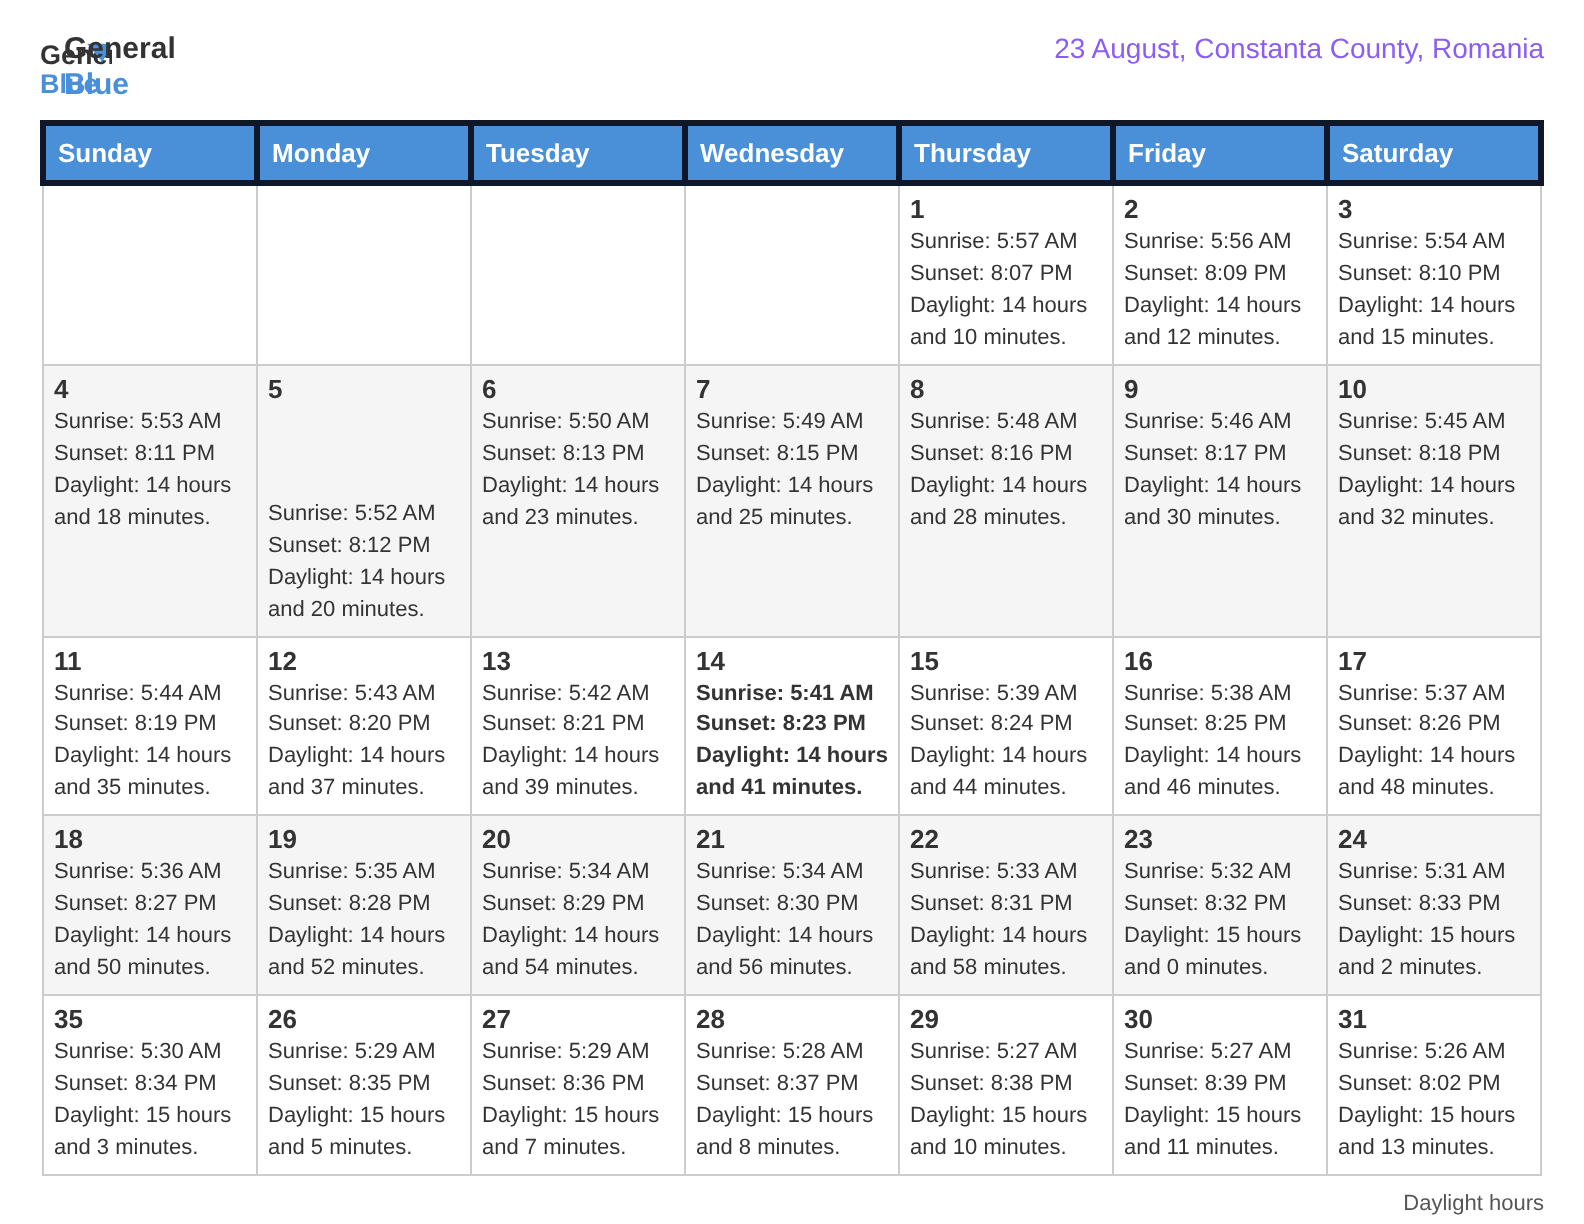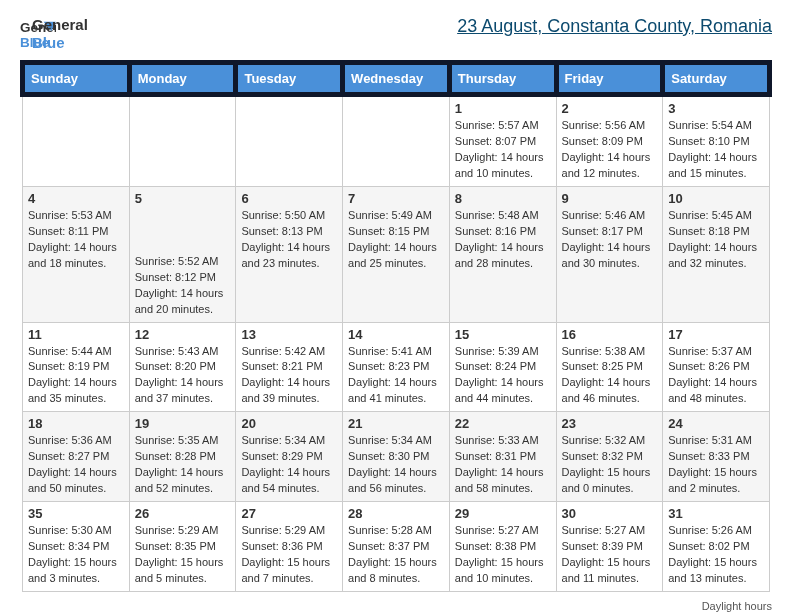--- a/index.html
+++ b/index.html
@@ -27,38 +27,37 @@
     }
     .title-block {
       text-align: right;
     }
     .main-title {
       font-size: 36px;
       font-weight: bold;
       color: #333;
     }
     .subtitle {
-      font-size: 18px;
-      color: #0c4a6e;
-      text-decoration: underline;
+      font-size: 14px;
+      color: #8b5cf6;
     }
     .calendar {
       width: 100%;
       border-collapse: collapse;
       border: 1px solid #aaa;
       font-size: 11.5px;
     }
     .calendar th {
       background: #4a90d9;
       color: #fff;
       text-align: left;
       padding: 6px 6px;
       font-size: 13px;
       font-weight: bold;
-      border: 5px solid #0f172a;
+      border: 3px solid #0f172a;
     }
     .calendar td {
       border: 1px solid #ccc;
       vertical-align: top;
       padding: 4px 5px;
       width: calc(100% / 7);
       min-height: 80px;
       background: #fff;
     }
     .calendar tr:nth-child(even) td {
@@ -214,21 +213,21 @@
         </td>
         <td>
           <span class="day-num">13</span>
           <div class="day-info" style="white-space: pre-line;">Sunrise: 5:42 AM
 Sunset: 8:21 PM
 Daylight: 14 hours
 and 39 minutes.</div>
         </td>
         <td>
           <span class="day-num">14</span>
-          <div class="day-info" style="white-space: pre-line;">Sunrise: 5:41 AM
+          <div class="day-info" style="white-space: pre-line; font-weight: bold;">Sunrise: 5:41 AM
 Sunset: 8:23 PM
 Daylight: 14 hours
 and 41 minutes.</div>
         </td>
         <td>
           <span class="day-num">15</span>
           <div class="day-info" style="white-space: pre-line;">Sunrise: 5:39 AM
 Sunset: 8:24 PM
 Daylight: 14 hours
 and 44 minutes.</div>

